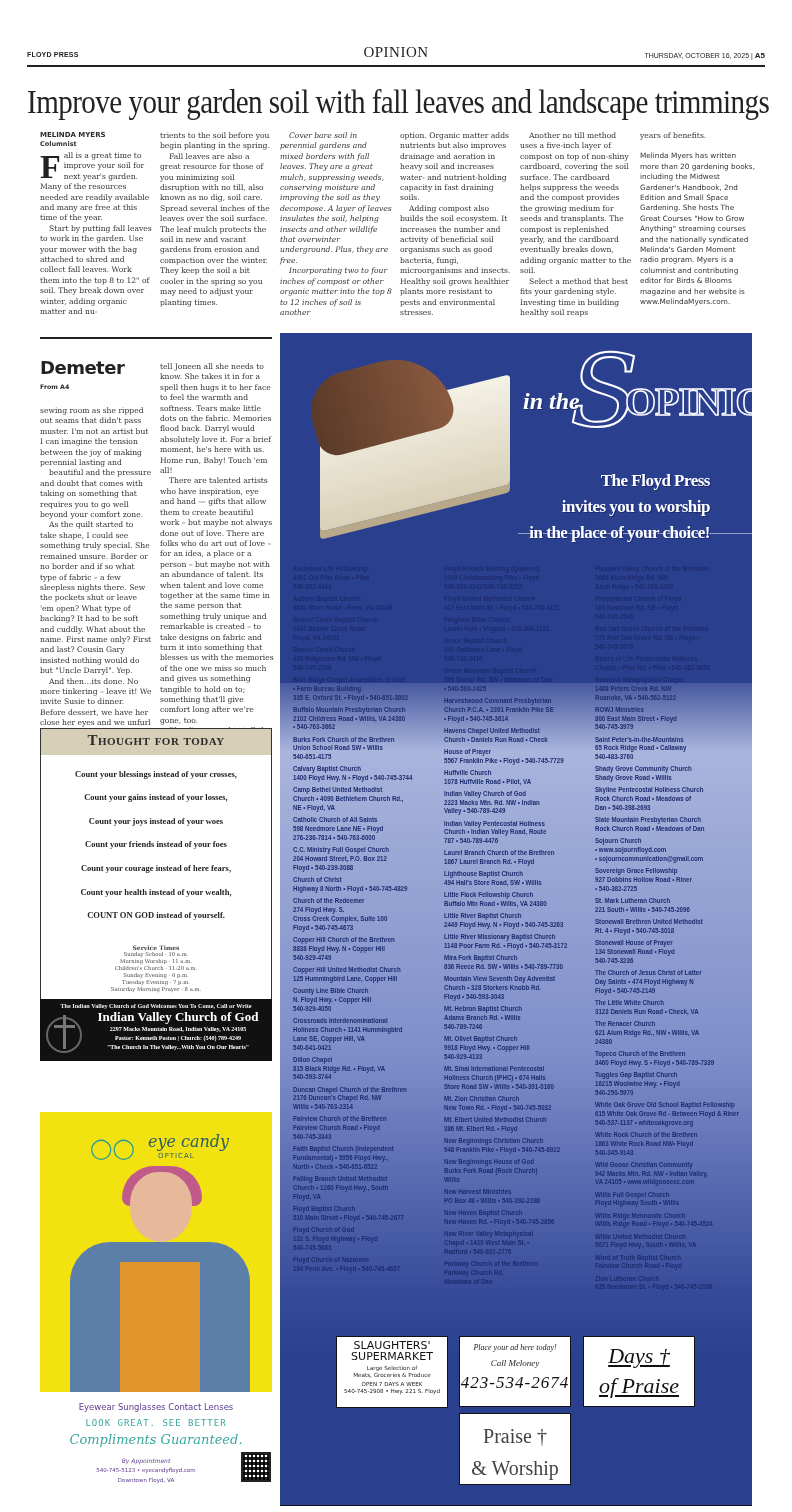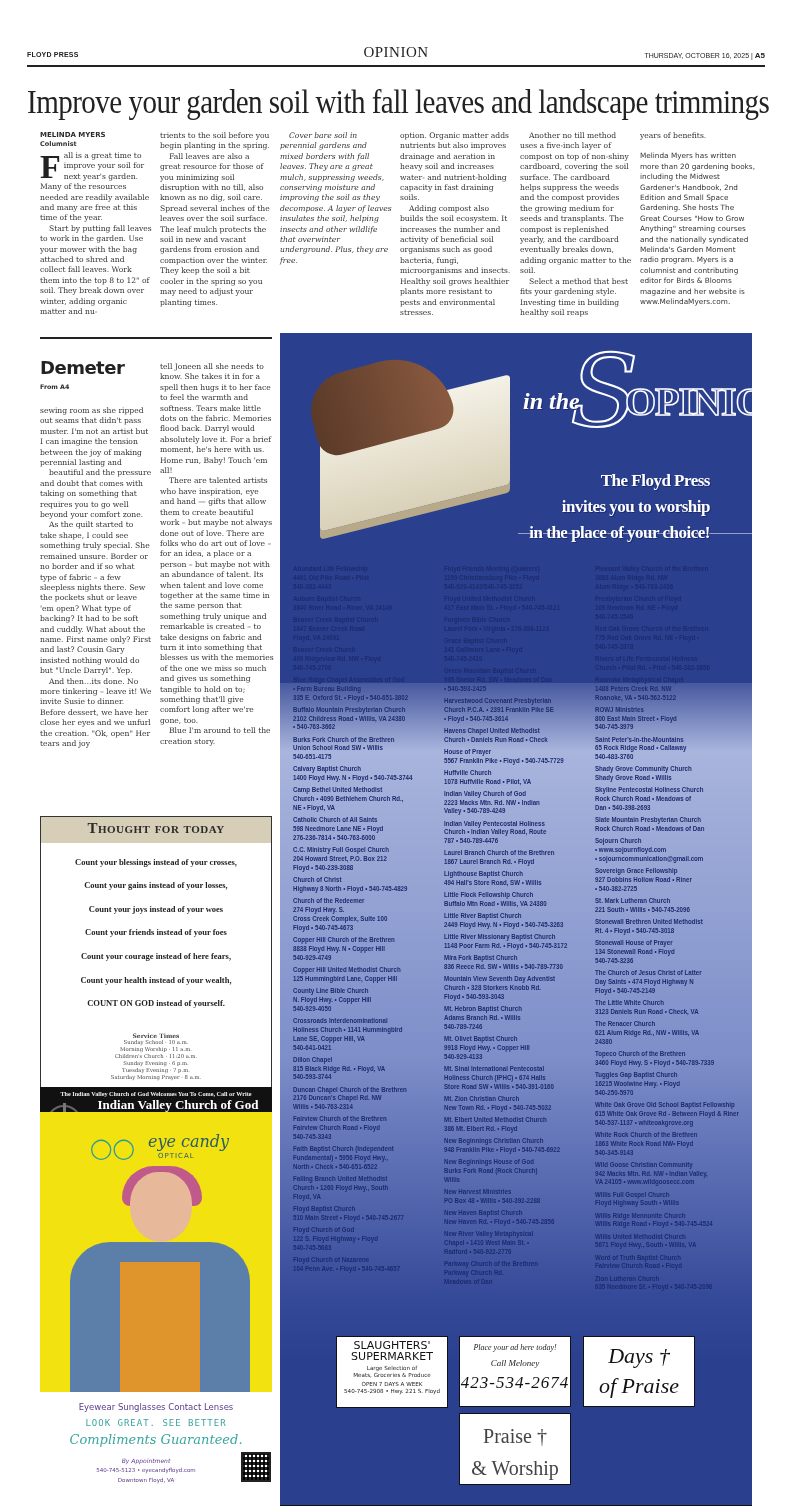--- a/index.html
+++ b/index.html
@@ -22,21 +22,21 @@
   .col p.noind { text-indent: 0; }
   .dropcap { float: left; font: 700 34px/28px "Liberation Serif", serif; margin: 2px 3px 0 0; color: #222; }
   .bio { font: 7.3px/10.4px "DejaVu Sans", sans-serif; color: #333; }
 
   .art-rule { left: 40px; top: 337px; width: 232px; height: 2px; background: #222; }
 
   .demeter-title { left: 40px; top: 357px; font: 700 18px "DejaVu Sans", sans-serif; color: #222; letter-spacing: -0.5px; }
   .demeter-from { left: 40px; top: 383px; font: 700 6.3px "DejaVu Sans", sans-serif; }
 
   
-  .thought { left: 40px; top: 816px; width: 232px; height: 333px; border: 1px solid #333; }
+  .thought { left: 40px; top: 728px; width: 232px; height: 333px; border: 1px solid #333; }
   .thought-head { height: 26px; background: #d6ceb6; text-align: center; font: 700 15px "Liberation Serif", serif; color: #2a2a2a; padding-top: 3px; font-variant: small-caps; letter-spacing: .5px; }
   .thought-line { text-align: center; font: 700 8.5px "Liberation Serif", serif; color: #222; margin-top: 13.6px; }
   .svc { text-align: center; font: 5.3px/7px "DejaVu Serif", serif; color: #444; }
   .svc-title { font-weight: 700; font-size: 6px; margin-top: 24px; }
   .ivcog { position: absolute; left: -1px; bottom: -1px; width: 232px; height: 62px; background: #111; color: #fff; text-align: center; }
   .ivcog .welcome { font: 700 6.2px "Liberation Serif", serif; margin-top: 3px; color: #eee; }
   .ivcog .name { font: 700 13px "Liberation Serif", serif; margin-left: 44px; }
   .ivcog .line { font: 700 6px "Liberation Serif", serif; margin-left: 44px; line-height: 9px; }
   .cross-logo { position: absolute; left: 6px; top: 18px; width: 36px; height: 36px; border: 2px solid #666; border-radius: 50%; }
   .cross-logo:before { content: ""; position: absolute; left: 15px; top: -4px; width: 3px; height: 34px; background: #777; }
@@ -77,21 +77,21 @@
   .church { margin-bottom: 3.2px; transform: scaleX(0.92); transform-origin: left top; width: 170px; }
   .church .cn { display: block; }
   .church .ca { display: block; }
 
   .ad-box { position: absolute; background: #fff; border: 1px solid #111; text-align: center; }
   .slaughter .t { font: 11px "DejaVu Sans", sans-serif; line-height: 11px; margin-top: 3px; color: #111; }
   .slaughter .s { font: 5.6px/7px "DejaVu Sans", sans-serif; color: #222; }
   .placead .a { font: italic 8px "Liberation Serif", serif; margin-top: 6px; color: #222; }
   .placead .b { font: italic 9px "Liberation Serif", serif; margin-top: 6px; color: #222; }
   .placead .c { font: italic 17px "Liberation Serif", serif; margin-top: 5px; color: #111; letter-spacing: 1px; }
-  .days .t { font: italic 22px "Liberation Serif", serif; color: #111; line-height: 22px; margin-top: 8px; }
+  .days .t { font: italic 22px "Liberation Serif", serif; color: #111; line-height: 22px; margin-top: 8px; text-decoration: underline; }
   .praise .t { font: 20px "Liberation Serif", serif; color: #444; line-height: 20px; margin-top: 12px; }
   .bottom-rule { left: 280px; top: 1505px; width: 472px; height: 1px; background: #111; }
 </style>
 </head>
 <body>
 
 <div class="abs hdr-left">FLOYD PRESS</div>
 <div class="abs hdr-center">OPINION</div>
 <div class="abs hdr-right"><span>THURSDAY, OCTOBER 16, 2025</span> | <b>A5</b></div>
 <div class="abs" style="left:27px;top:65px;width:738px;height:1.5px;background:#222;"></div>
@@ -103,20 +103,21 @@
 <div class="col" style="left:40px;top:151px;width:112px;">
   <p class="noind"><span class="dropcap">F</span><span>all is a great time to improve your soil for next year's garden. Many of the resources needed are readily available and many are free at this time of the year.</span></p>
   <p>Start by putting fall leaves to work in the garden. Use your mower with the bag attached to shred and collect fall leaves. Work them into the top 8 to 12" of soil. They break down over winter, adding organic matter and nu-</p>
 </div>
 <div class="col" style="left:160px;top:131px;width:112px;">
   <p class="noind">trients to the soil before you begin planting in the spring.</p>
   <p>Fall leaves are also a great resource for those of you minimizing soil disruption with no till, also known as no dig, soil care. Spread several inches of the leaves over the soil surface. The leaf mulch protects the soil in new and vacant gardens from erosion and compaction over the winter. They keep the soil a bit cooler in the spring so you may need to adjust your planting times.</p>
 </div>
 <div class="col" style="left:280px;top:131px;width:112px;font-style:italic;">
   <p>Cover bare soil in perennial gardens and mixed borders with fall leaves. They are a great mulch, suppressing weeds, conserving moisture and improving the soil as they decompose. A layer of leaves insulates the soil, helping insects and other wildlife that overwinter underground. Plus, they are free.</p>
+  <p>Incorporating two to four inches of compost or other organic matter into the top 8 to 12 inches of soil is another</p>
 </div>
 <div class="col" style="left:400px;top:131px;width:112px;">
   <p class="noind">option. Organic matter adds nutrients but also improves drainage and aeration in heavy soil and increases water- and nutrient-holding capacity in fast draining soils.</p>
   <p>Adding compost also builds the soil ecosystem. It increases the number and activity of beneficial soil organisms such as good bacteria, fungi, microorganisms and insects. Healthy soil grows healthier plants more resistant to pests and environmental stresses.</p>
 </div>
 <div class="col" style="left:520px;top:131px;width:112px;">
   <p>Another no till method uses a five-inch layer of compost on top of non-shiny cardboard, covering the soil surface. The cardboard helps suppress the weeds and the compost provides the growing medium for seeds and transplants. The compost is replenished yearly, and the cardboard eventually breaks down, adding organic matter to the soil.</p>
   <p>Select a method that best fits your gardening style. Investing time in building healthy soil reaps</p>
 </div>
 <div class="col" style="left:640px;top:131px;width:115px;">

